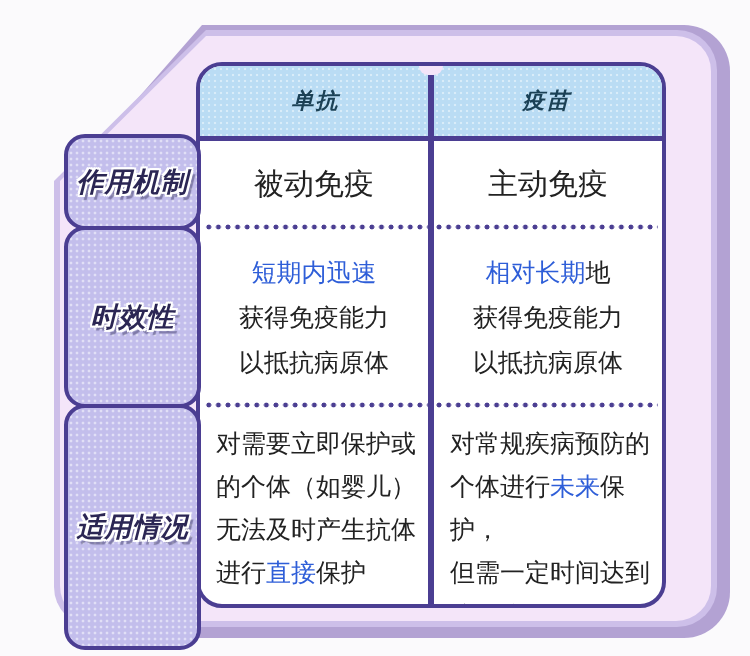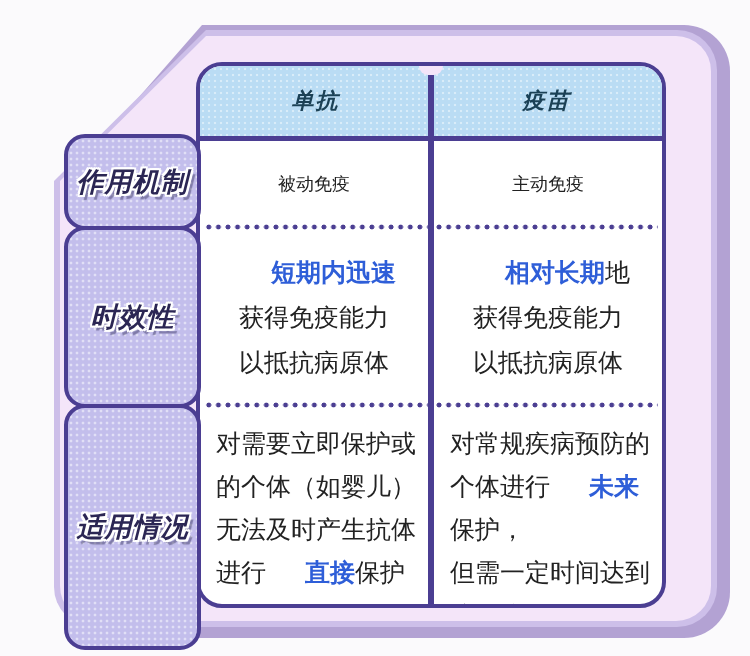--- a/index.html
+++ b/index.html
@@ -73,33 +73,33 @@
     background-size:9.6px 6px; background-repeat:repeat-x; background-position:left center;
   }
   .dots-1 { top:83px; }
   .dots-2 { top:261px; }
 
   .cell {
     position:absolute; box-sizing:border-box;
     color:var(--body-text,#222); font-size:25px;
   }
   .cell[data-cell="0-0"], .cell[data-cell="0-1"] {
-    top:0; height:86px; display:flex; align-items:center; justify-content:center; font-size:18px;
+    top:0; height:86px; display:flex; align-items:center; justify-content:center; font-size:30px;
   }
   .cell[data-cell="1-0"], .cell[data-cell="1-1"] {
     top:89px; height:172px; padding-top:20px; text-align:center; line-height:45px;
   }
   .cell[data-cell="2-0"], .cell[data-cell="2-1"] {
     top:267px; height:196px; padding:14px 10px 0 16px; text-align:left; line-height:43px;
   }
   .cell[data-cell$="-0"] { left:0; width:228px; }
   .cell[data-cell$="-1"] { left:234px; width:228px; }
 
   .line { display:block; }
-  .accent { color:var(--accent-blue,#2e5ed8); font-weight:bold;margin-left:39px; }
+  .accent { color:var(--accent-blue,#2e5ed8); font-weight:normal; }
 
   
   .rlabel {
     position:absolute; left:64px; width:137px; box-sizing:border-box;
     border:4px solid var(--border-purple,#4b3e92);
     background-color:var(--row-label-bg,#c3beec);
     background-image:radial-gradient(circle, rgba(255,255,255,.5) 1.2px, transparent 1.7px);
     background-size:6px 6px;
     border-radius:21px;
     display:flex; align-items:center; justify-content:center;

